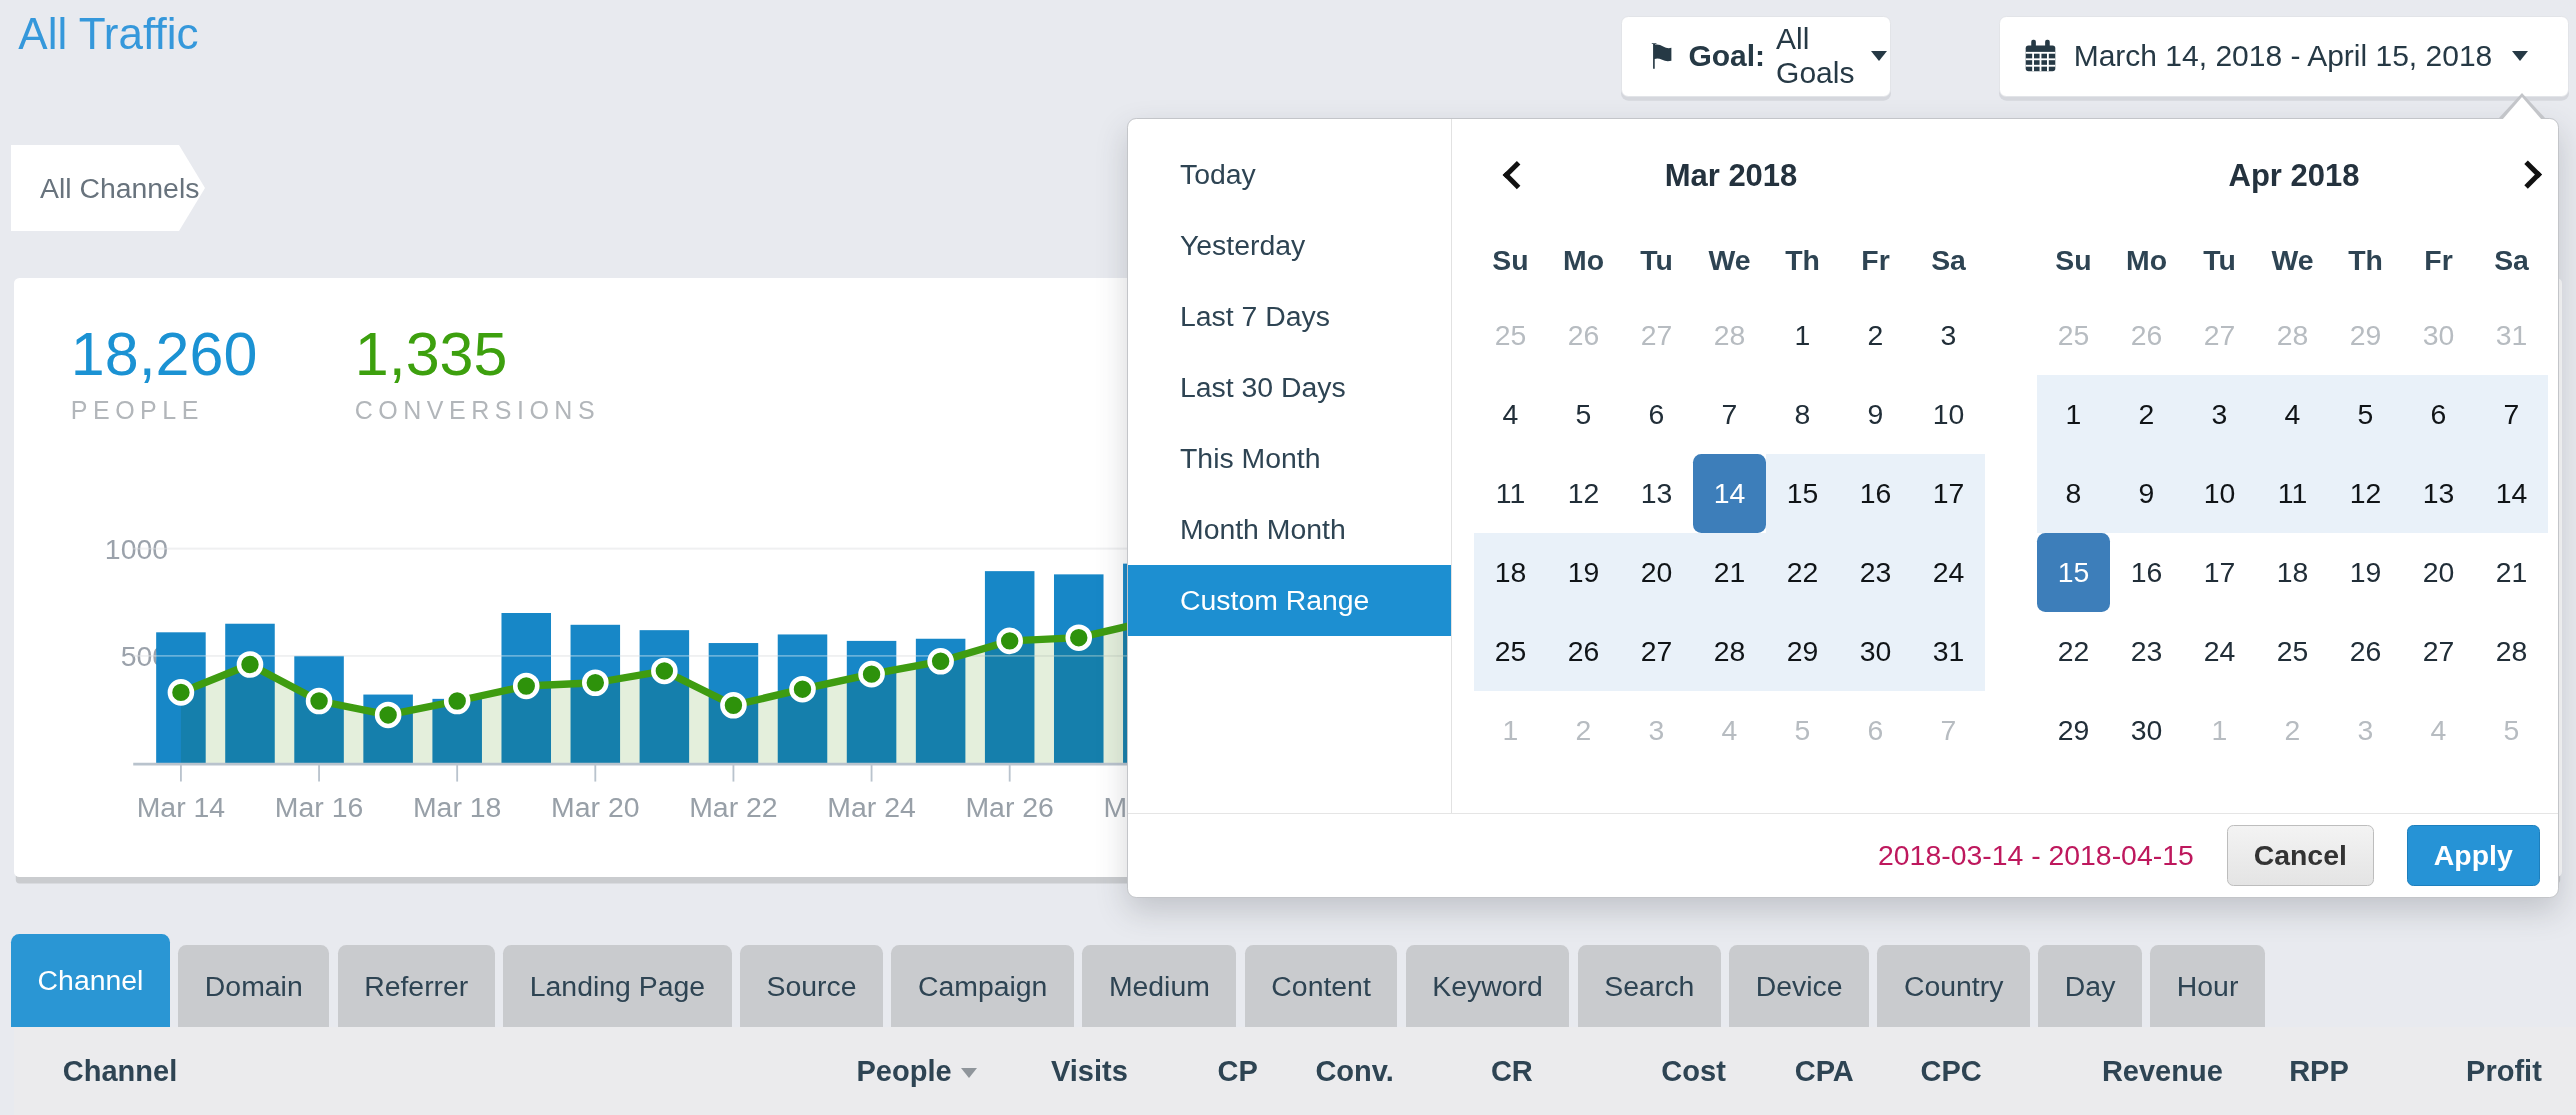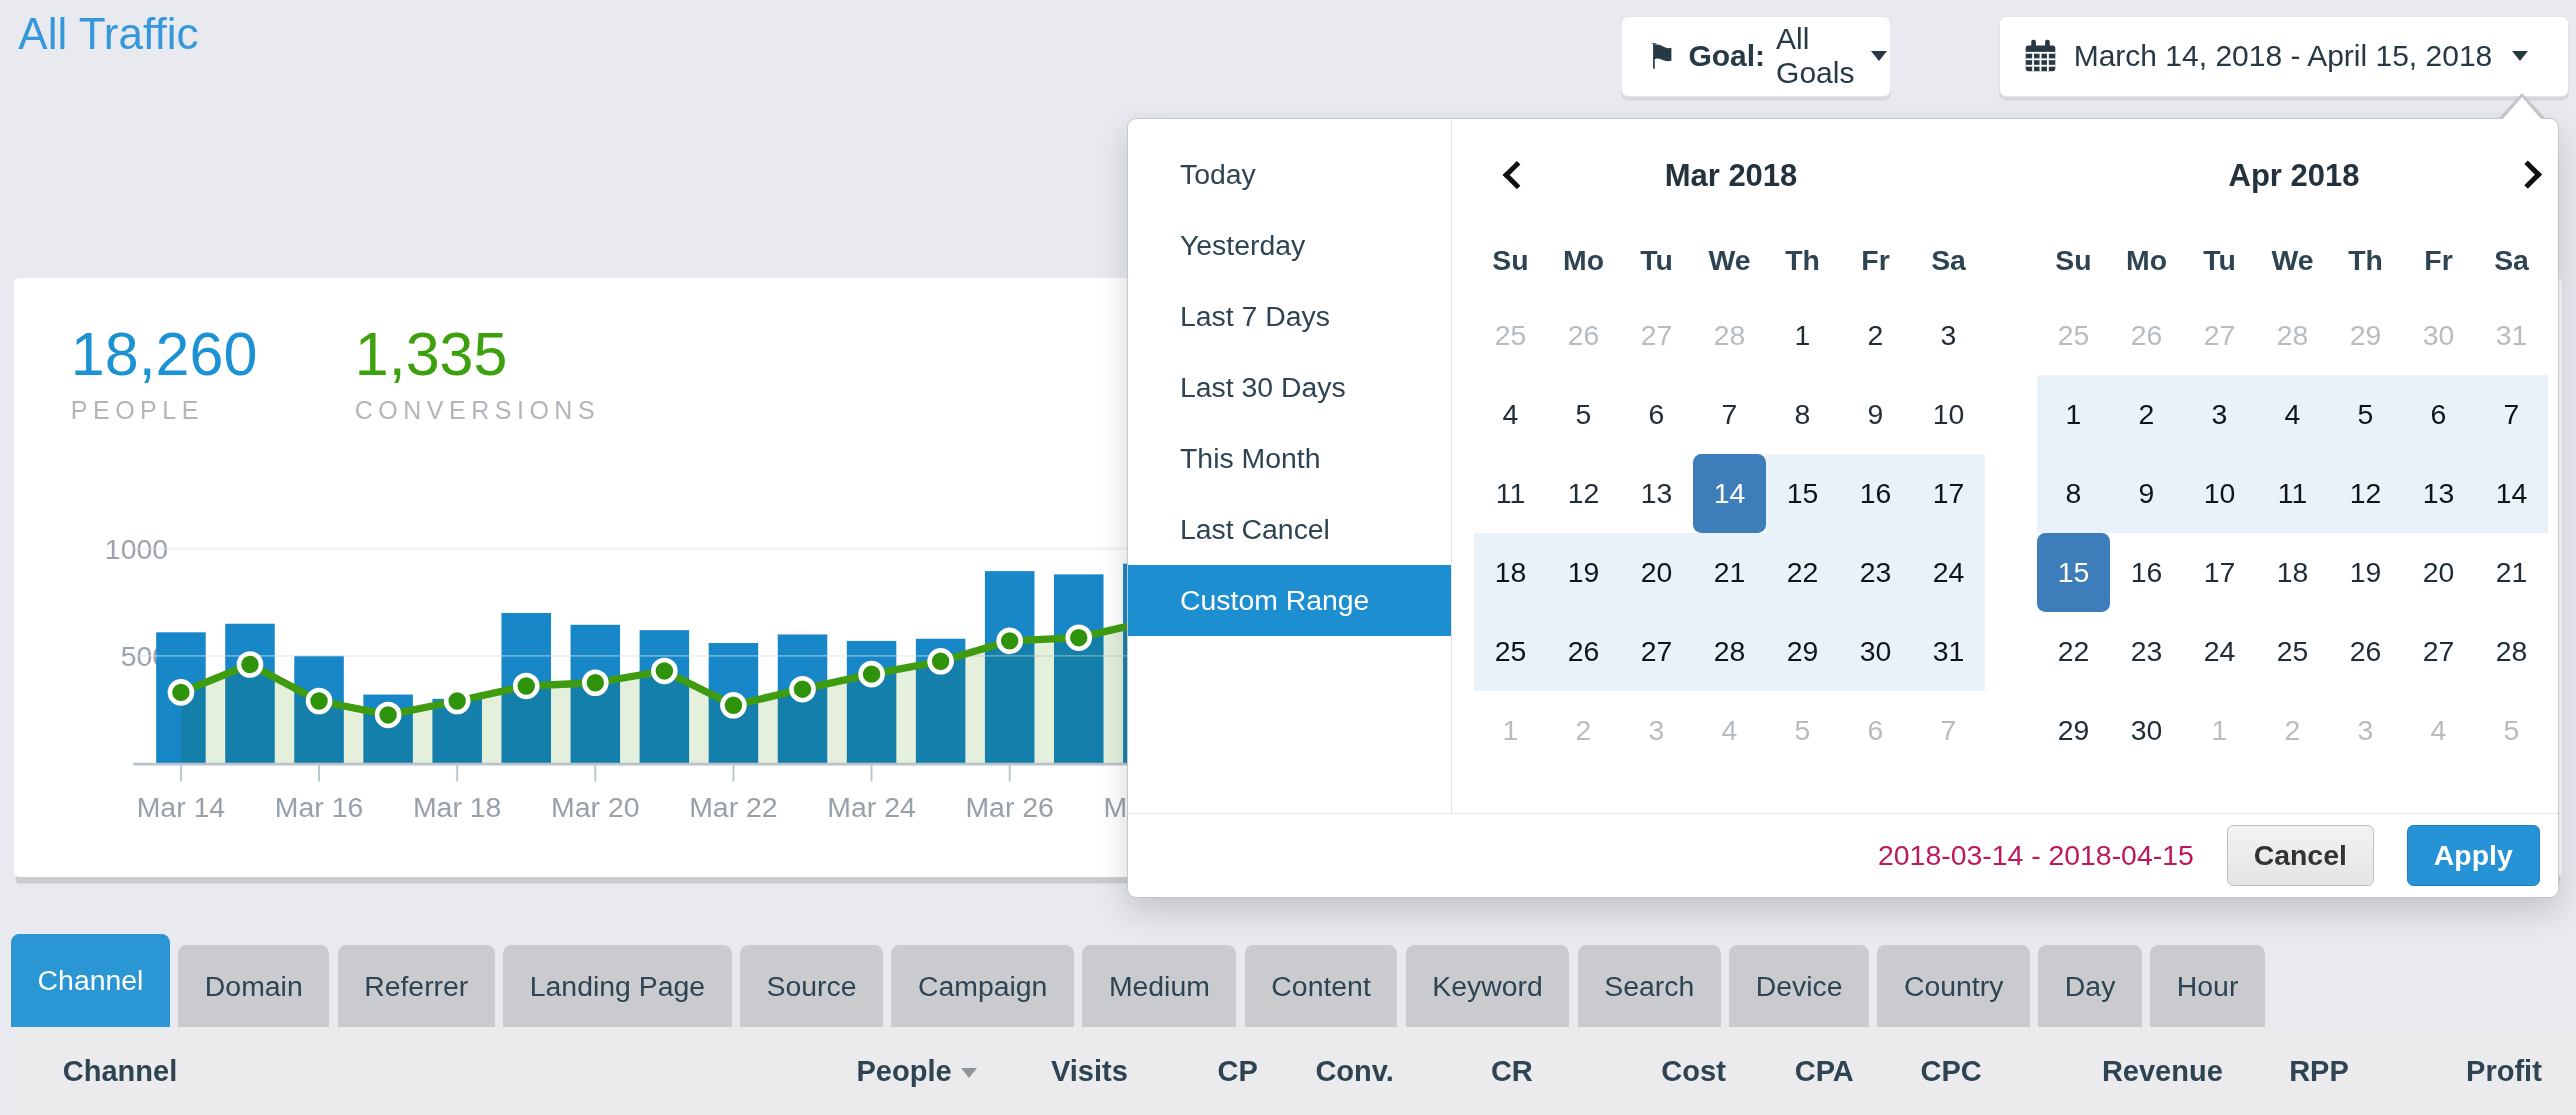--- a/index.html
+++ b/index.html
@@ -106,20 +106,23 @@
       <line x1="12" y1="16" x2="12" y2="36" stroke="#fff" stroke-width="2"></line>
       <line x1="20" y1="16" x2="20" y2="36" stroke="#fff" stroke-width="2"></line>
       <line x1="28" y1="16" x2="28" y2="36" stroke="#fff" stroke-width="2"></line>
       <line x1="4" y1="23" x2="36" y2="23" stroke="#fff" stroke-width="2"></line>
       <line x1="4" y1="30" x2="36" y2="30" stroke="#fff" stroke-width="2"></line>
     </svg>
     <span>March 14, 2018 - April 15, 2018</span>
     <span class="caret-down"></span>
   </div>
 
+  <div class="channels-tag">
+    <span>All Channels</span>
+  </div>
 
   <div class="card">
     <svg id="chart-svg" viewBox="0 0 2777 653">
         <line x1="130" y1="412" x2="2760" y2="412" stroke="#e7e8ea" stroke-width="2"></line>
         <text x="168" y="423" text-anchor="end" font-size="31" fill="#9ba2ab">500</text>
         <line x1="130" y1="295" x2="2760" y2="295" stroke="#e7e8ea" stroke-width="2"></line>
         <text x="168" y="306" text-anchor="end" font-size="31" fill="#9ba2ab">1000</text>
         <rect x="155" y="386.26" width="54" height="142.74" fill="#1787c7"></rect>
         <rect x="230.3" y="376.9" width="54" height="152.10000000000002" fill="#1787c7"></rect>
         <rect x="305.6" y="412" width="54" height="117" fill="#1787c7"></rect>
@@ -185,21 +188,21 @@
   <div class="dd-caret-outer"></div>
   <div class="dd-caret-inner"></div>
 
   <div class="dropdown">
     <div class="dr-menu">
         <div class="dr-item">Today</div>
         <div class="dr-item">Yesterday</div>
         <div class="dr-item">Last 7 Days</div>
         <div class="dr-item">Last 30 Days</div>
         <div class="dr-item">This Month</div>
-        <div class="dr-item">Last Cancel</div>
+        <div class="dr-item">Month Month</div>
         <div class="dr-item active">Custom Range</div>
       </div>
     <div class="calendars">
         <div class="cal cal0">
           <div class="cal-head"><span class="chev chev-left"></span><span class="cal-title">Mar 2018</span></div>
           <div class="cal-grid">
             <div class="dow">Su</div>
             <div class="dow">Mo</div>
             <div class="dow">Tu</div>
             <div class="dow">We</div>

